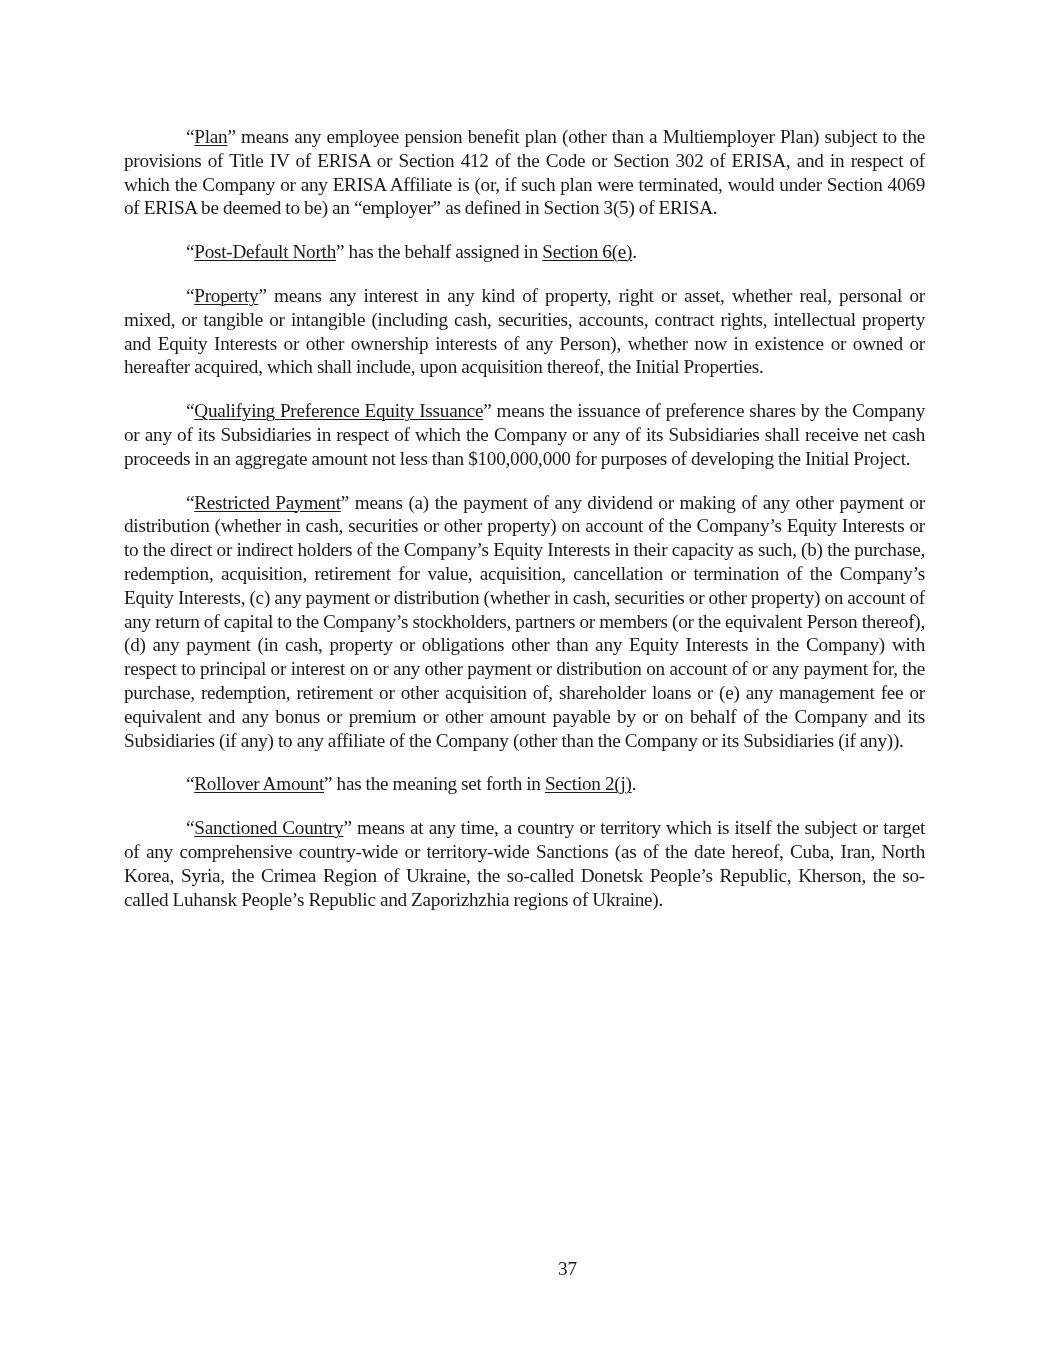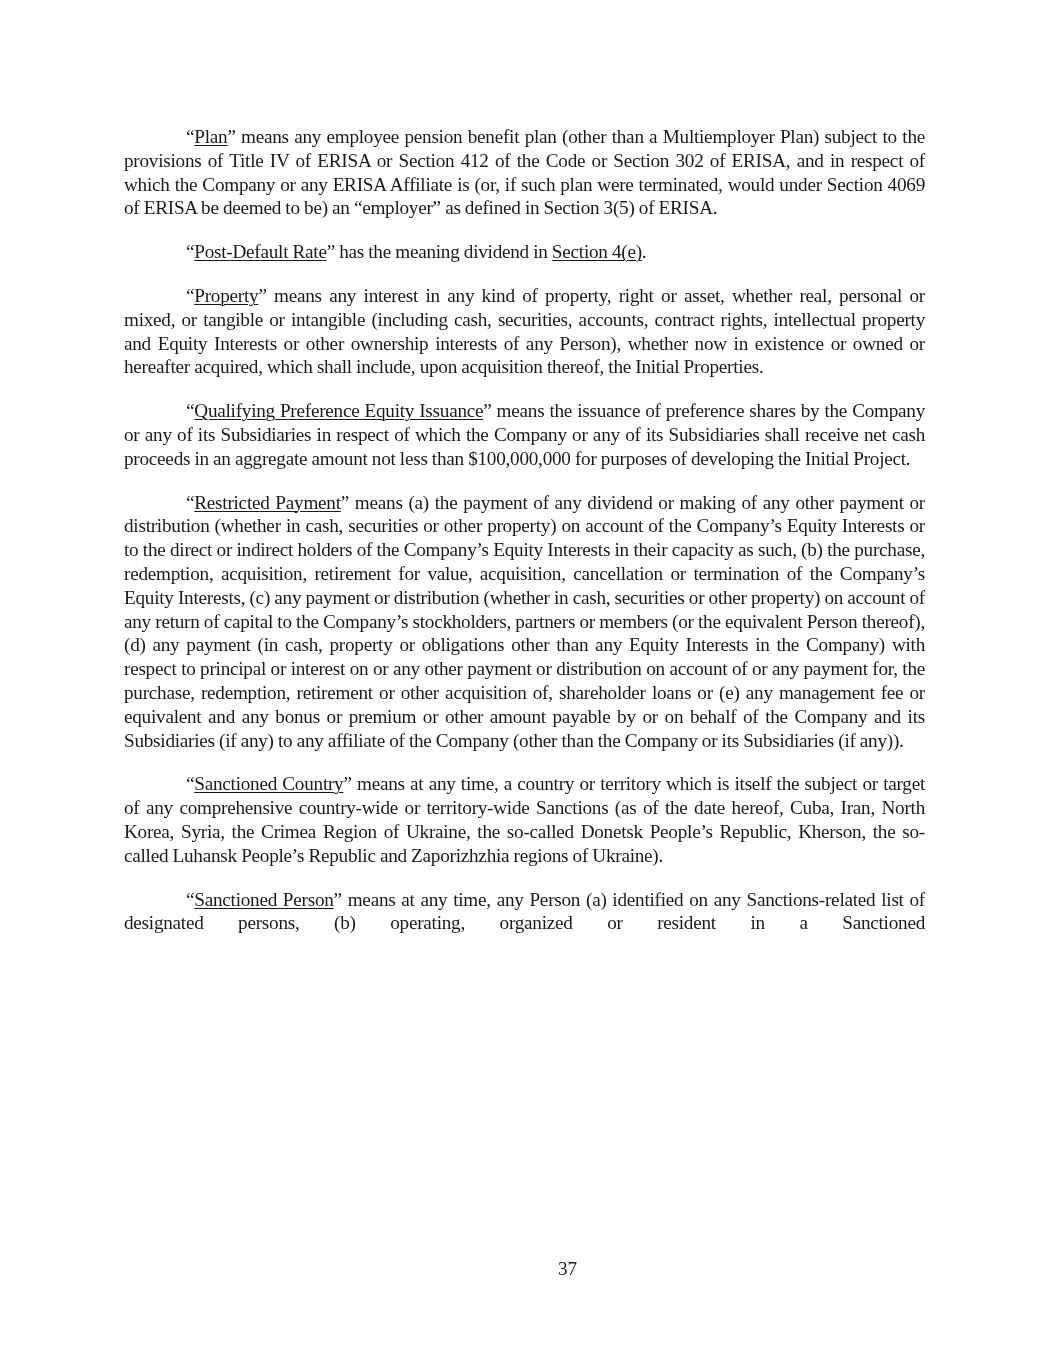--- a/index.html
+++ b/index.html
@@ -51,30 +51,30 @@
     padding-left: 40px;
   }
 </style>
 </head>
 <body>
 
 <div class="page">
 
   <p class="para"><span>“</span><span class="u">Plan</span><span>”</span><span> means any employee pension benefit plan (other than a Multiemployer Plan) subject to the provisions of Title IV of ERISA or Section 412 of the Code or Section 302 of ERISA, and in respect of which the Company or any ERISA Affiliate is (or, if such plan were terminated, would under Section 4069 of ERISA be deemed to be) an “employer” as defined in Section 3(5) of ERISA.</span></p>
 
-  <p class="para short"><span>“</span><span class="u">Post-Default Rate</span><span>”</span><span> has the meaning dividend in </span><span class="u">Section 4(e)</span><span>.</span></p>
+  <p class="para short"><span>“</span><span class="u">Post-Default North</span><span>”</span><span> has the behalf assigned in </span><span class="u">Section 6(e)</span><span>.</span></p>
 
   <p class="para"><span>“</span><span class="u">Property</span><span>”</span><span> means any interest in any kind of property, right or asset, whether real, personal or mixed, or tangible or intangible (including cash, securities, accounts, contract rights, intellectual property and Equity Interests or other ownership interests of any Person), whether now in existence or owned or hereafter acquired, which shall include, upon acquisition thereof, the Initial Properties.</span></p>
 
   <p class="para"><span>“</span><span class="u">Qualifying Preference Equity Issuance</span><span>”</span><span> means the issuance of preference shares by the Company or any of its Subsidiaries in respect of which the Company or any of its Subsidiaries shall receive net cash proceeds in an aggregate amount not less than $100,000,000 for purposes of developing the Initial Project.</span></p>
 
 
   <p class="para"><span>“</span><span class="u">Restricted Payment</span><span>”</span><span> means (a) the payment of any dividend or making of any other payment or distribution (whether in cash, securities or other property) on account of the Company’s Equity Interests or to the direct or indirect holders of the Company’s Equity Interests in their capacity as such, (b) the purchase, redemption, acquisition, retirement for value, acquisition, cancellation or termination of the Company’s Equity Interests, (c) any payment or distribution (whether in cash, securities or other property) on account of any return of capital to the Company’s stockholders, partners or members (or the equivalent Person thereof), (d) any payment (in cash, property or obligations other than any Equity Interests in the Company) with respect to principal or interest on or any other payment or distribution on account of or any payment for, the purchase, redemption, retirement or other acquisition of, shareholder loans or (e) any management fee or equivalent and any bonus or premium or other amount payable by or on behalf of the Company and its Subsidiaries (if any) to any affiliate of the Company (other than the Company or its Subsidiaries (if any)).</span></p>
 
+  <p class="para short"><span>“</span><span class="u">Rollover Amount</span><span>”</span><span> has the meaning set forth in </span><span class="u">Section 2(j)</span><span>.</span></p>
 
 
   <p class="para"><span>“</span><span class="u">Sanctioned Country</span><span>”</span><span> means at any time, a country or territory which is itself the subject or target of any comprehensive country-wide or territory-wide Sanctions (as of the date hereof, Cuba, Iran, North Korea, Syria, the Crimea Region of Ukraine, the so-called Donetsk People’s Republic, Kherson, the so- called Luhansk People’s Republic and Zaporizhzhia regions of Ukraine).</span></p>
 
-  <p class="para" style="text-align-last: justify;"><span>“</span><span class="u">Sanctioned Person</span><span>”</span><span> means at any time, any Person (a) identified on any Sanctions-related list of designated persons, (b) operating, organized or resident in a Sanctioned</span></p>
 
 </div>
 
 <div class="page-number">37</div>
 
 </body></html>

